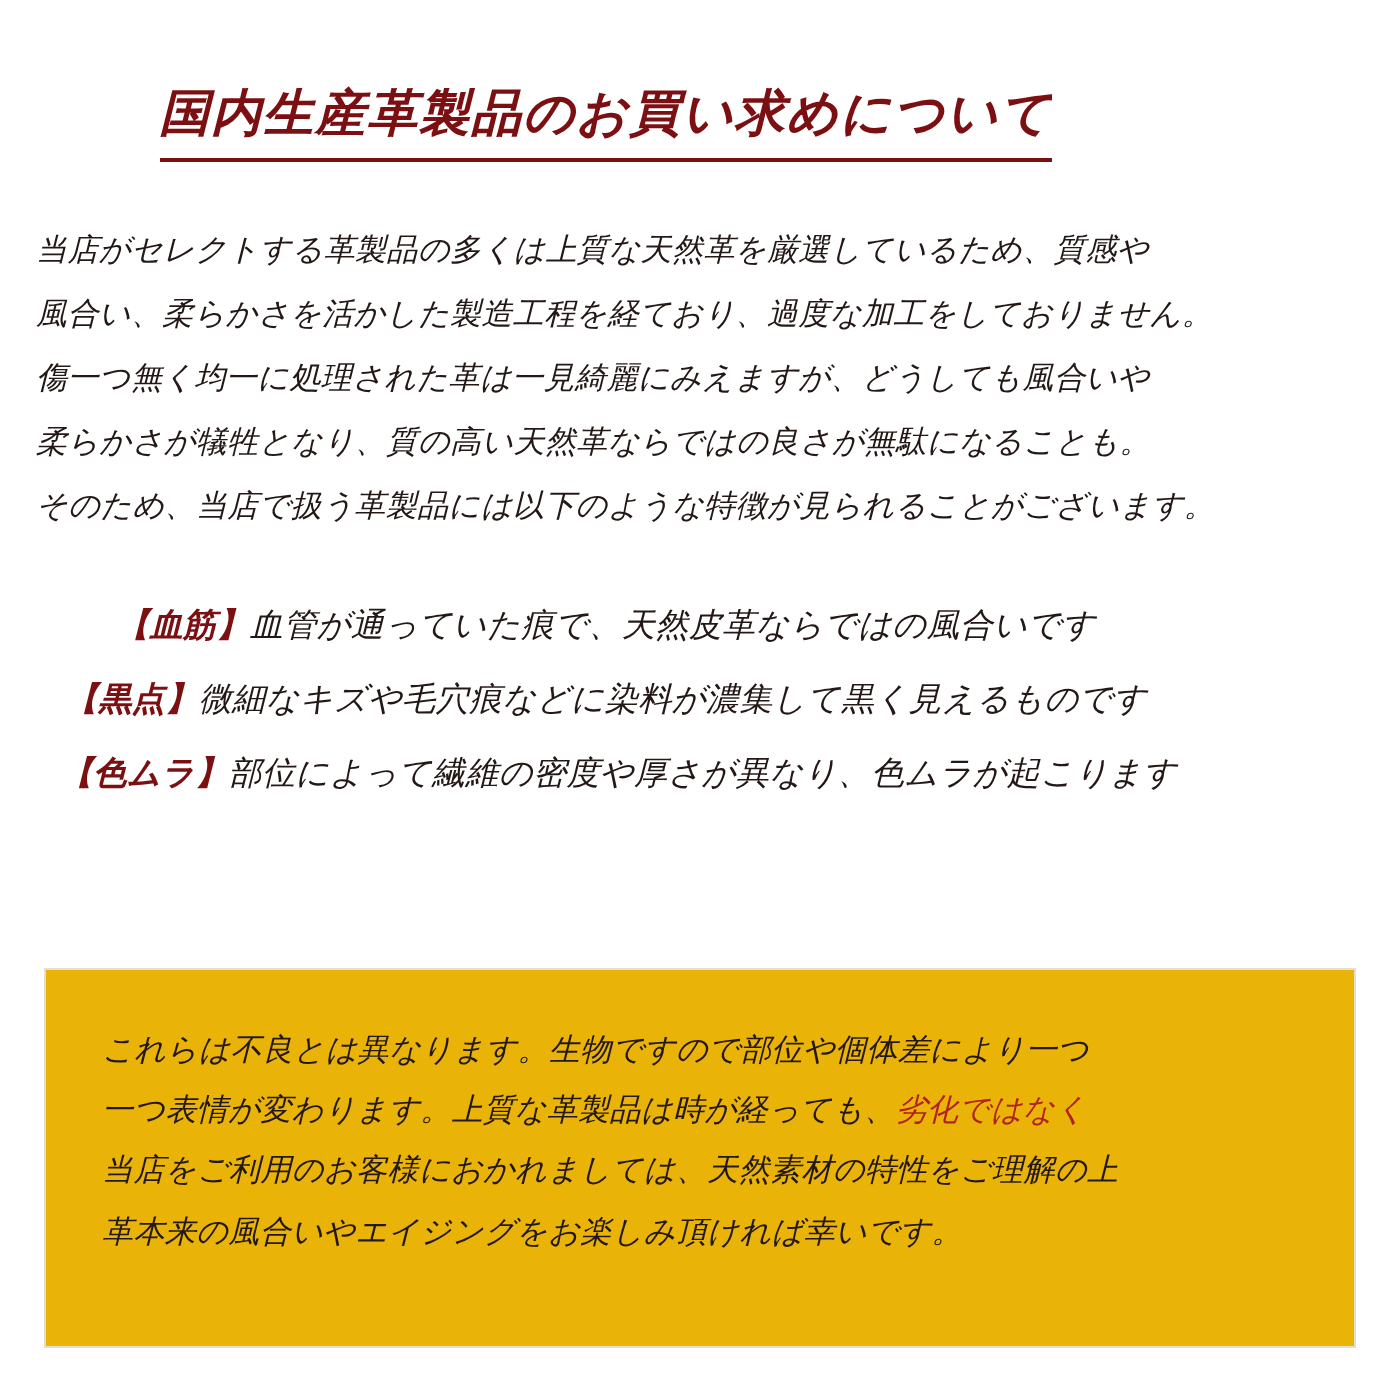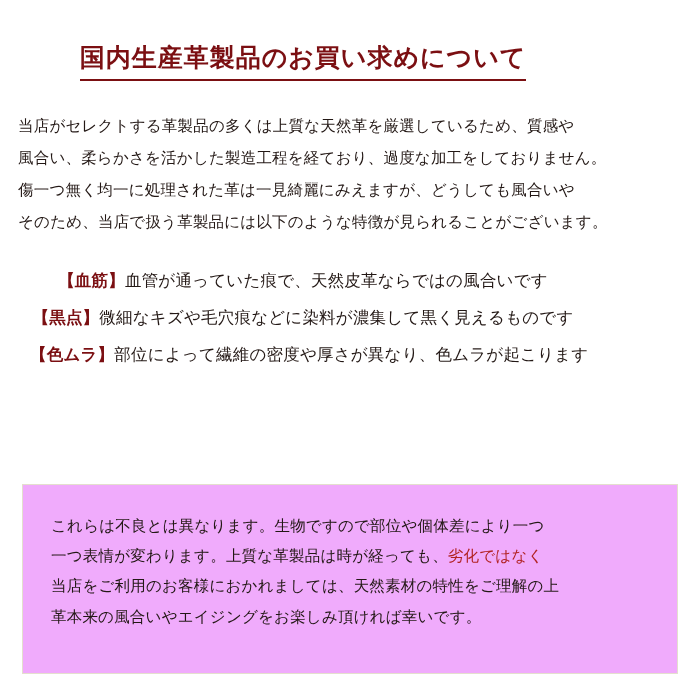--- a/index.html
+++ b/index.html
@@ -13,20 +13,21 @@
     font-family: "Liberation Serif", "DejaVu Serif", serif;
     color: #231815;
     overflow: hidden;
   }
 
   .page {
     position: relative;
     width: 606px;
     height: 700px;
     box-sizing: border-box;
+    font-style: italic;
   }
 
   
   .title-wrap {
     padding-top: 26px;
     text-align: center;
   }
   .title {
     display: inline-block;
     font-size: 25px;
@@ -71,21 +72,21 @@
   }
 
   
   .note-box {
     position: absolute;
     left: 22px;
     top: 484px;
     width: 656px;
     height: 190px;
     box-sizing: border-box;
-    background: #f0abfc;
+    background: #eab308;
     border: 1px solid #e4dfce;
     padding: 26px 28px 0 28px;
   }
   .note-line {
     font-size: 15.5px;
     line-height: 1.95;
     color: #231815;
     white-space: nowrap;
     letter-spacing: 0.2px;
   }
@@ -99,20 +100,21 @@
 <div class="page">
 
   <div class="title-wrap">
     <h1 class="title">国内生産革製品のお買い求めについて</h1>
   </div>
 
   <div class="intro">
     <div>当店がセレクトする革製品の多くは上質な天然革を厳選しているため、質感や</div>
     <div>風合い、柔らかさを活かした製造工程を経ており、過度な加工をしておりません。</div>
     <div>傷一つ無く均一に処理された革は一見綺麗にみえますが、どうしても風合いや</div>
+    <div>柔らかさが犠牲となり、質の高い天然革ならではの良さが無駄になることも。</div>
     <div>そのため、当店で扱う革製品には以下のような特徴が見られることがございます。</div>
   </div>
 
   <div class="features">
     <div class="feature-row">
       <span class="feature-term">【血筋】</span><span class="feature-desc">血管が通っていた痕で、天然皮革ならではの風合いです</span>
     </div>
     <div class="feature-row">
       <span class="feature-term">【黒点】</span><span class="feature-desc">微細なキズや毛穴痕などに染料が濃集して黒く見えるものです</span>
     </div>

